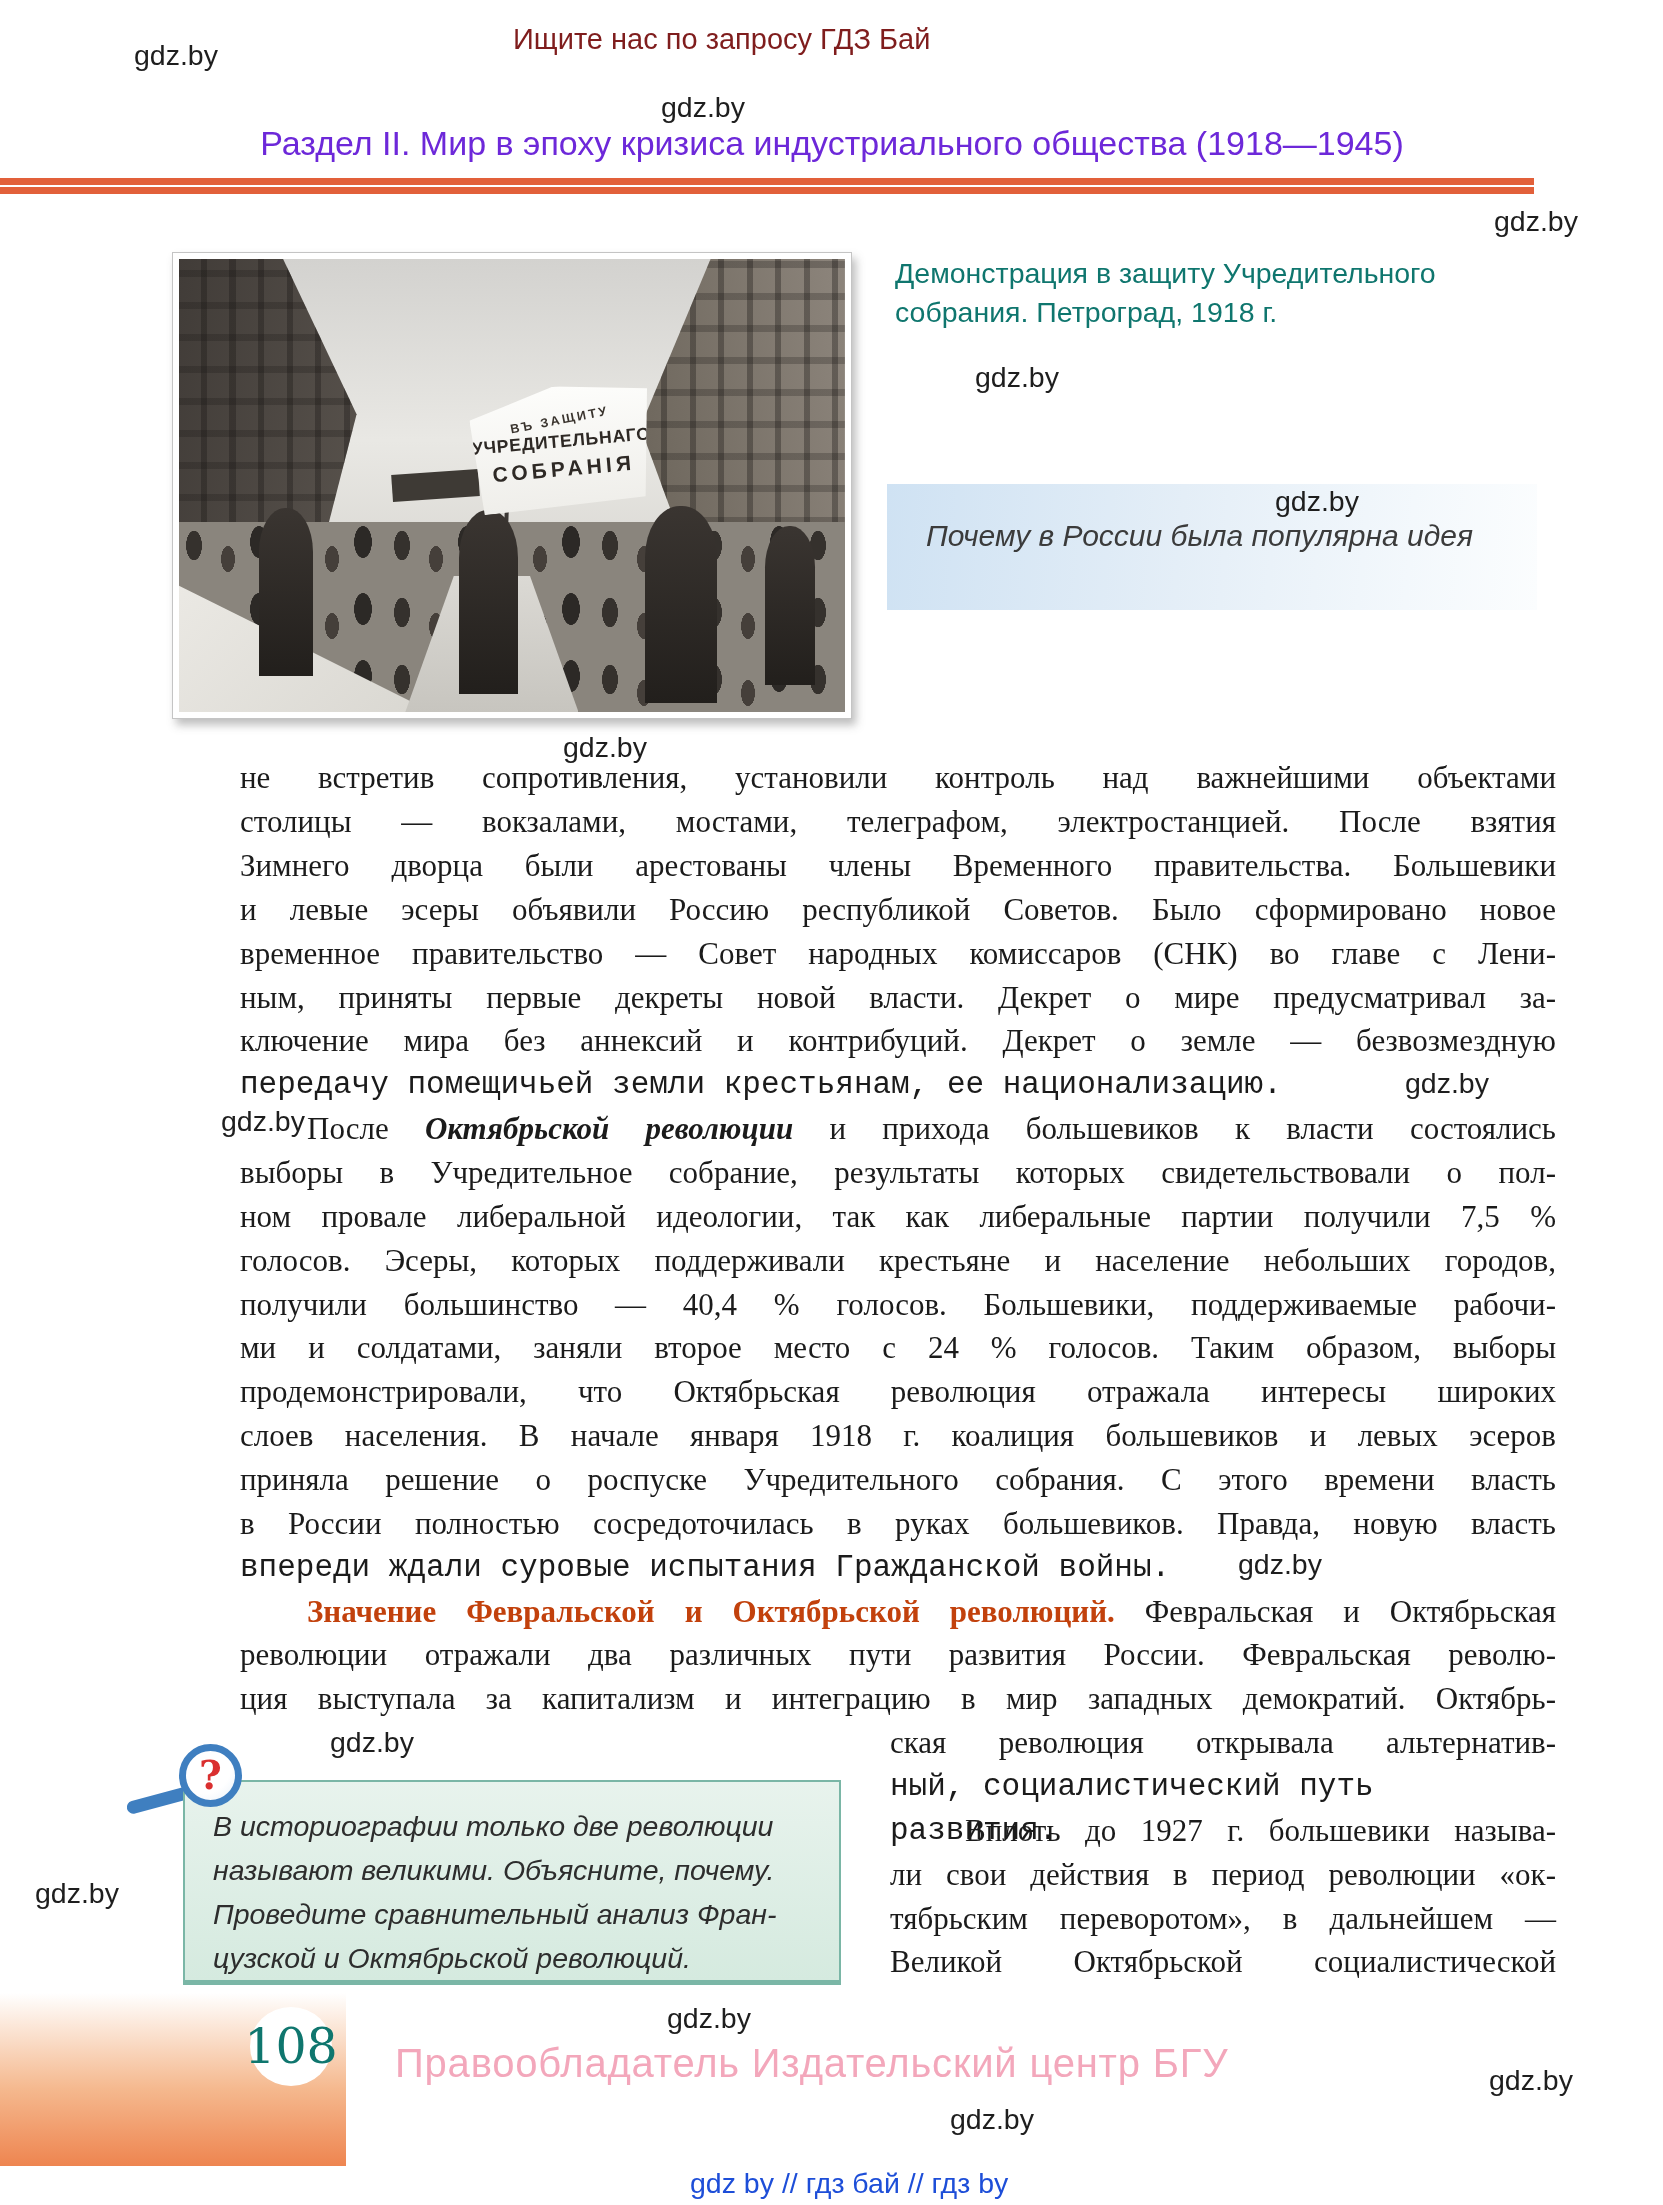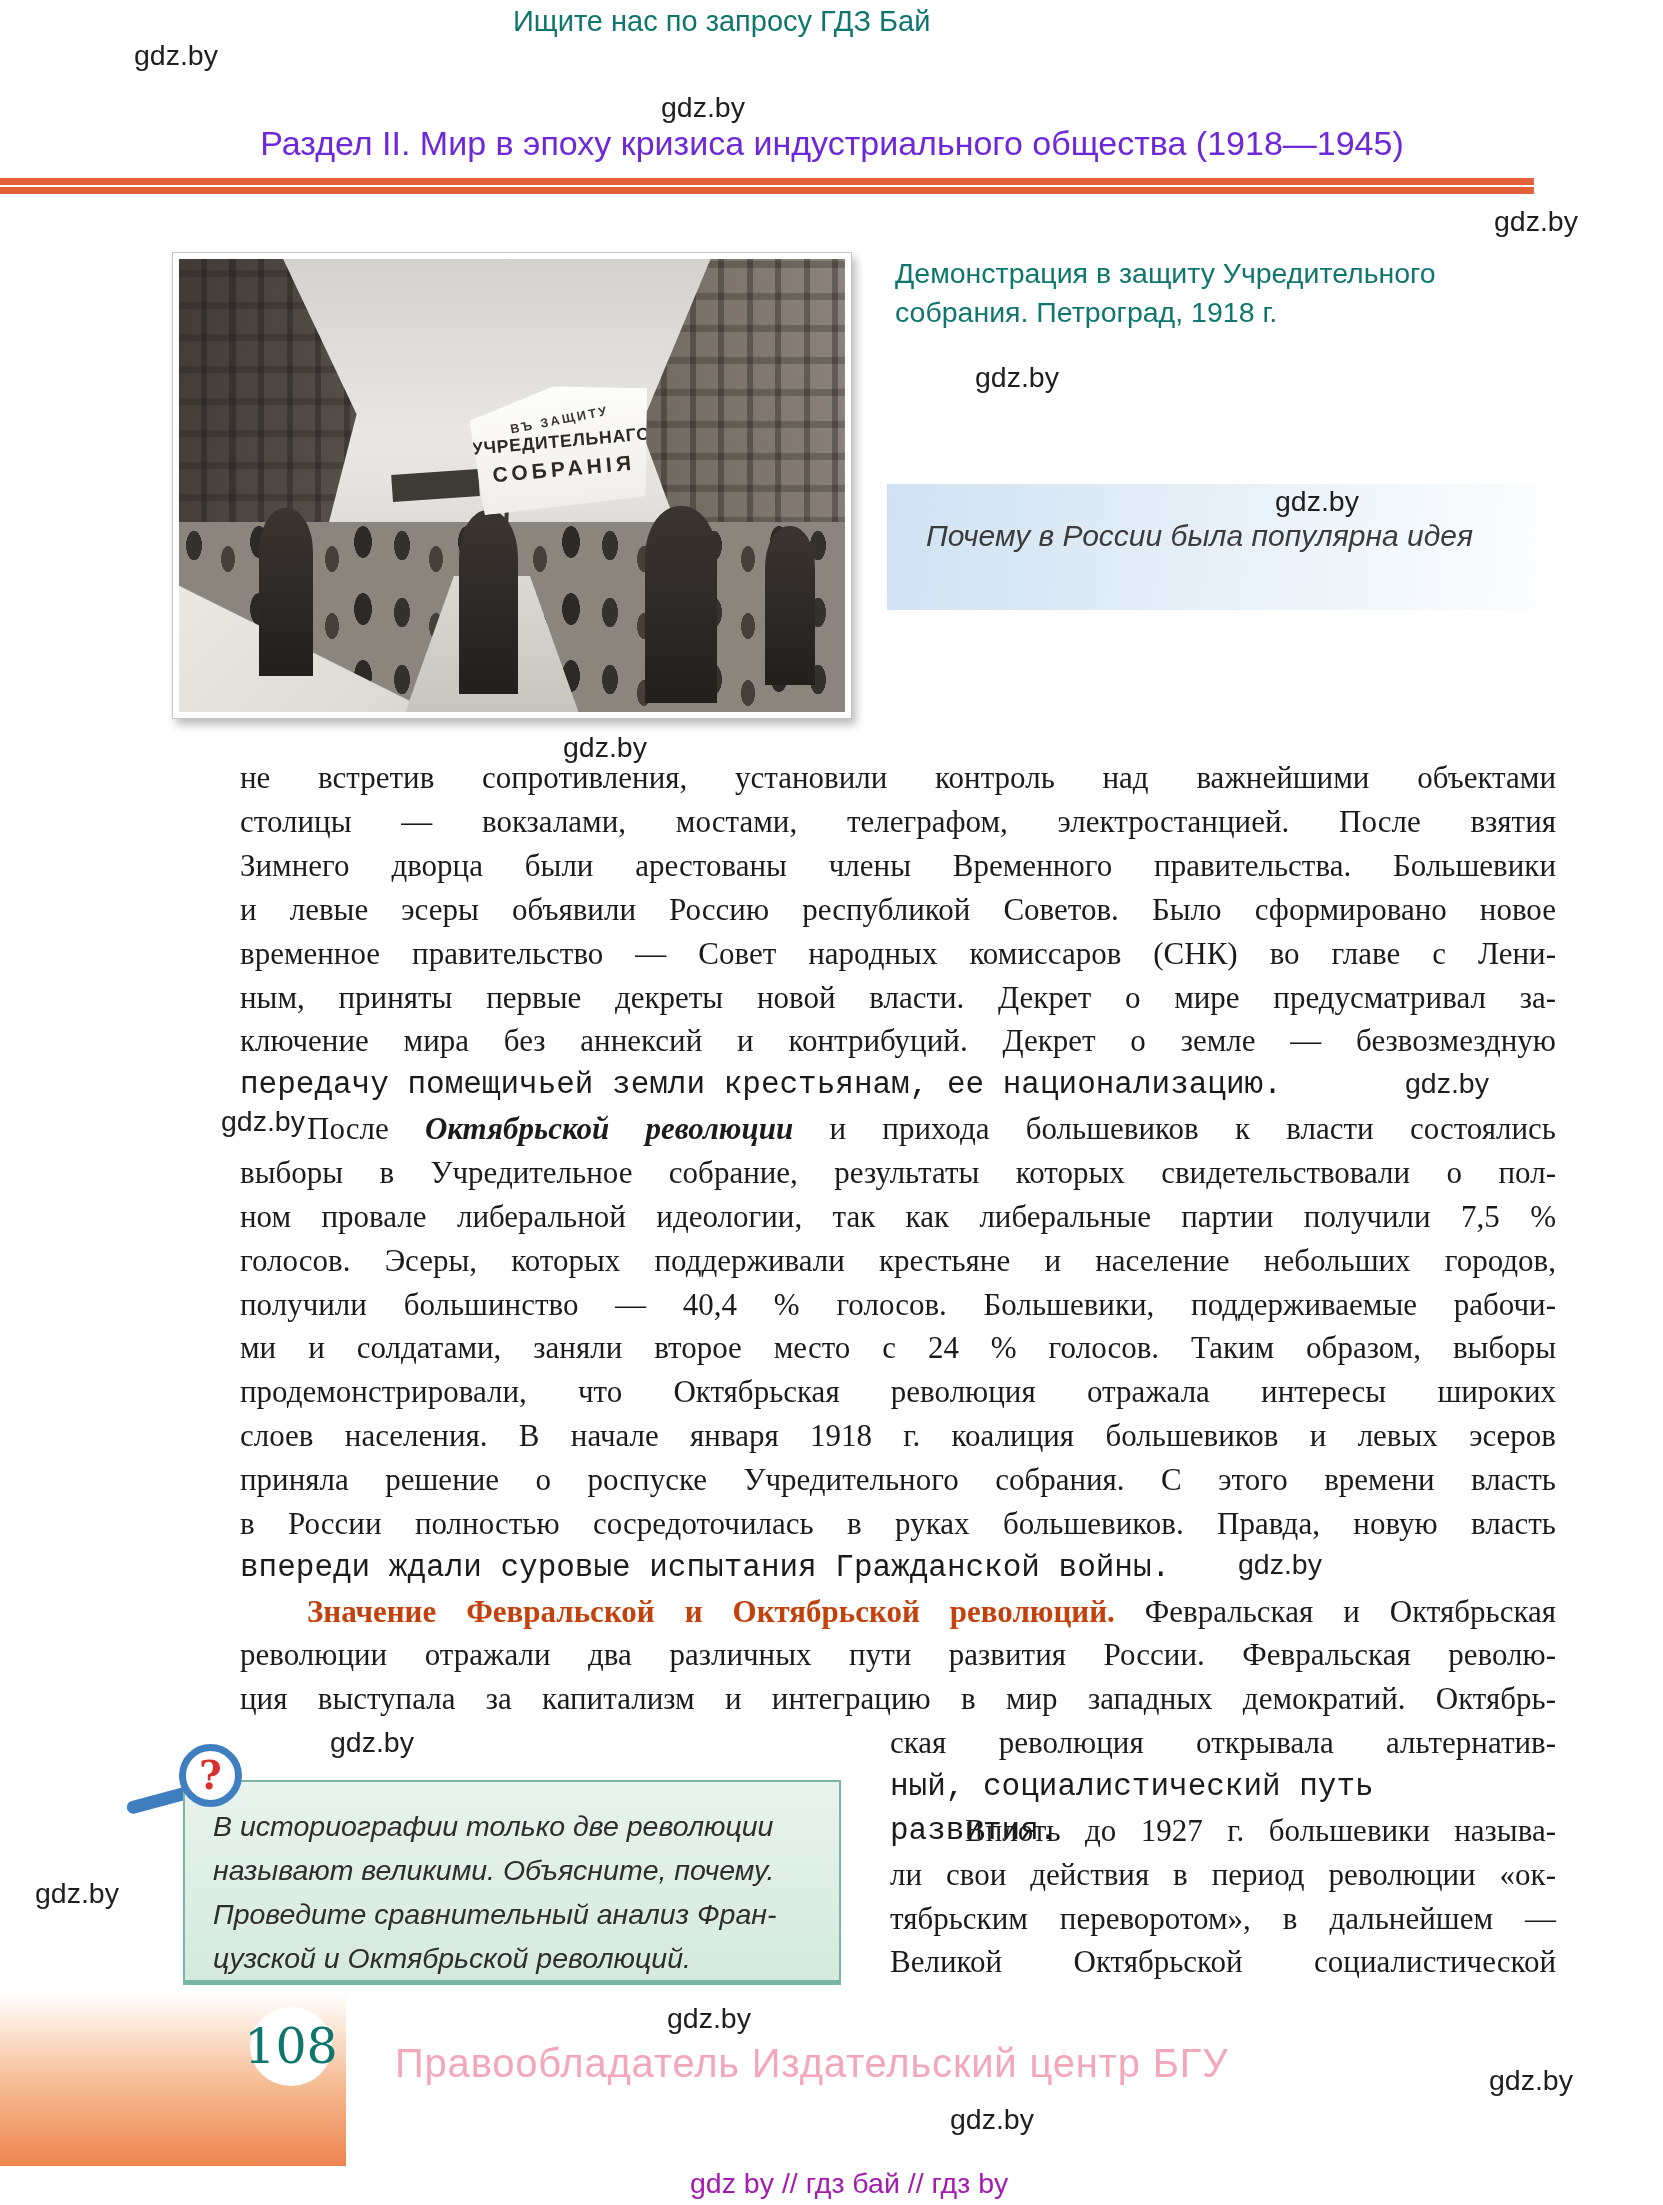--- a/index.html
+++ b/index.html
@@ -3,22 +3,22 @@
 <meta charset="utf-8">
 <style>
   html,body{margin:0;padding:0;background:#ffffff;}
   .page{position:relative;width:1664px;height:2205px;background:#fff;overflow:hidden;
         font-family:"Liberation Serif",serif;}
 
   
   .wm{position:absolute;font-family:"Liberation Sans",sans-serif;font-size:28.5px;color:#1e1e1e;white-space:nowrap;}
 
   
-  #top-banner{position:absolute;top:5px;left:513px;font-family:"Liberation Sans",sans-serif;
-              font-size:29px;color:#0f766e;white-space:nowrap;}
+  #top-banner{position:absolute;top:23px;left:513px;font-family:"Liberation Sans",sans-serif;
+              font-size:29px;color:#7f1d1d;white-space:nowrap;}
   #section-title{position:absolute;top:124px;left:50%;transform:translateX(-50%);
                  font-family:"Liberation Sans",sans-serif;font-size:34px;font-weight:500;
                  color:#6d28d9;white-space:nowrap;}
   .rule{position:absolute;left:0;width:1534px;height:6.7px;background:#e2603a;}
   #rule-top{top:178px;} #rule-bottom{top:187px;}
 
   
   #photo{position:absolute;left:172px;top:252px;width:666px;height:453px;background:#fff;
          padding:5.9px;border:0.8px solid #c4c4c4;box-shadow:4.2px 5.9px 8.4px rgba(70,70,70,.35);}
   #photo-inner{position:relative;width:100%;height:100%;overflow:hidden;
@@ -94,21 +94,21 @@
 
   
   #orange-block{position:absolute;left:0;top:1993px;width:346px;height:173px;
     background:linear-gradient(180deg,#ffffff 0%,#fbe3d2 22%,#f5b98f 55%,#ee8550 100%);}
   #page-badge{position:absolute;left:250px;top:2007px;width:82px;height:79px;border-radius:50%;
     background:#fff;display:flex;align-items:center;justify-content:center;}
   #page-number{font-family:"DejaVu Serif",serif;font-size:49px;color:#0f766e;}
   #copyright{position:absolute;left:395px;top:2041px;font-family:"Liberation Sans",sans-serif;
     font-size:40px;color:#f3a7bb;letter-spacing:0.8px;white-space:nowrap;}
   #footer-links{position:absolute;left:690px;top:2167px;font-family:"Liberation Sans",sans-serif;
-    font-size:28.5px;color:#a21caf;white-space:nowrap;}
+    font-size:28.5px;color:#1d4ed8;white-space:nowrap;}
 </style>
 </head>
 <body>
 
 <div class="page">
 
   <div id="top-banner">Ищите нас по запросу ГДЗ Бай</div>
 
   <div id="section-title">Раздел II. Мир в эпоху кризиса индустриального общества (1918—1945)</div>
   <div class="rule" id="rule-top"></div>

